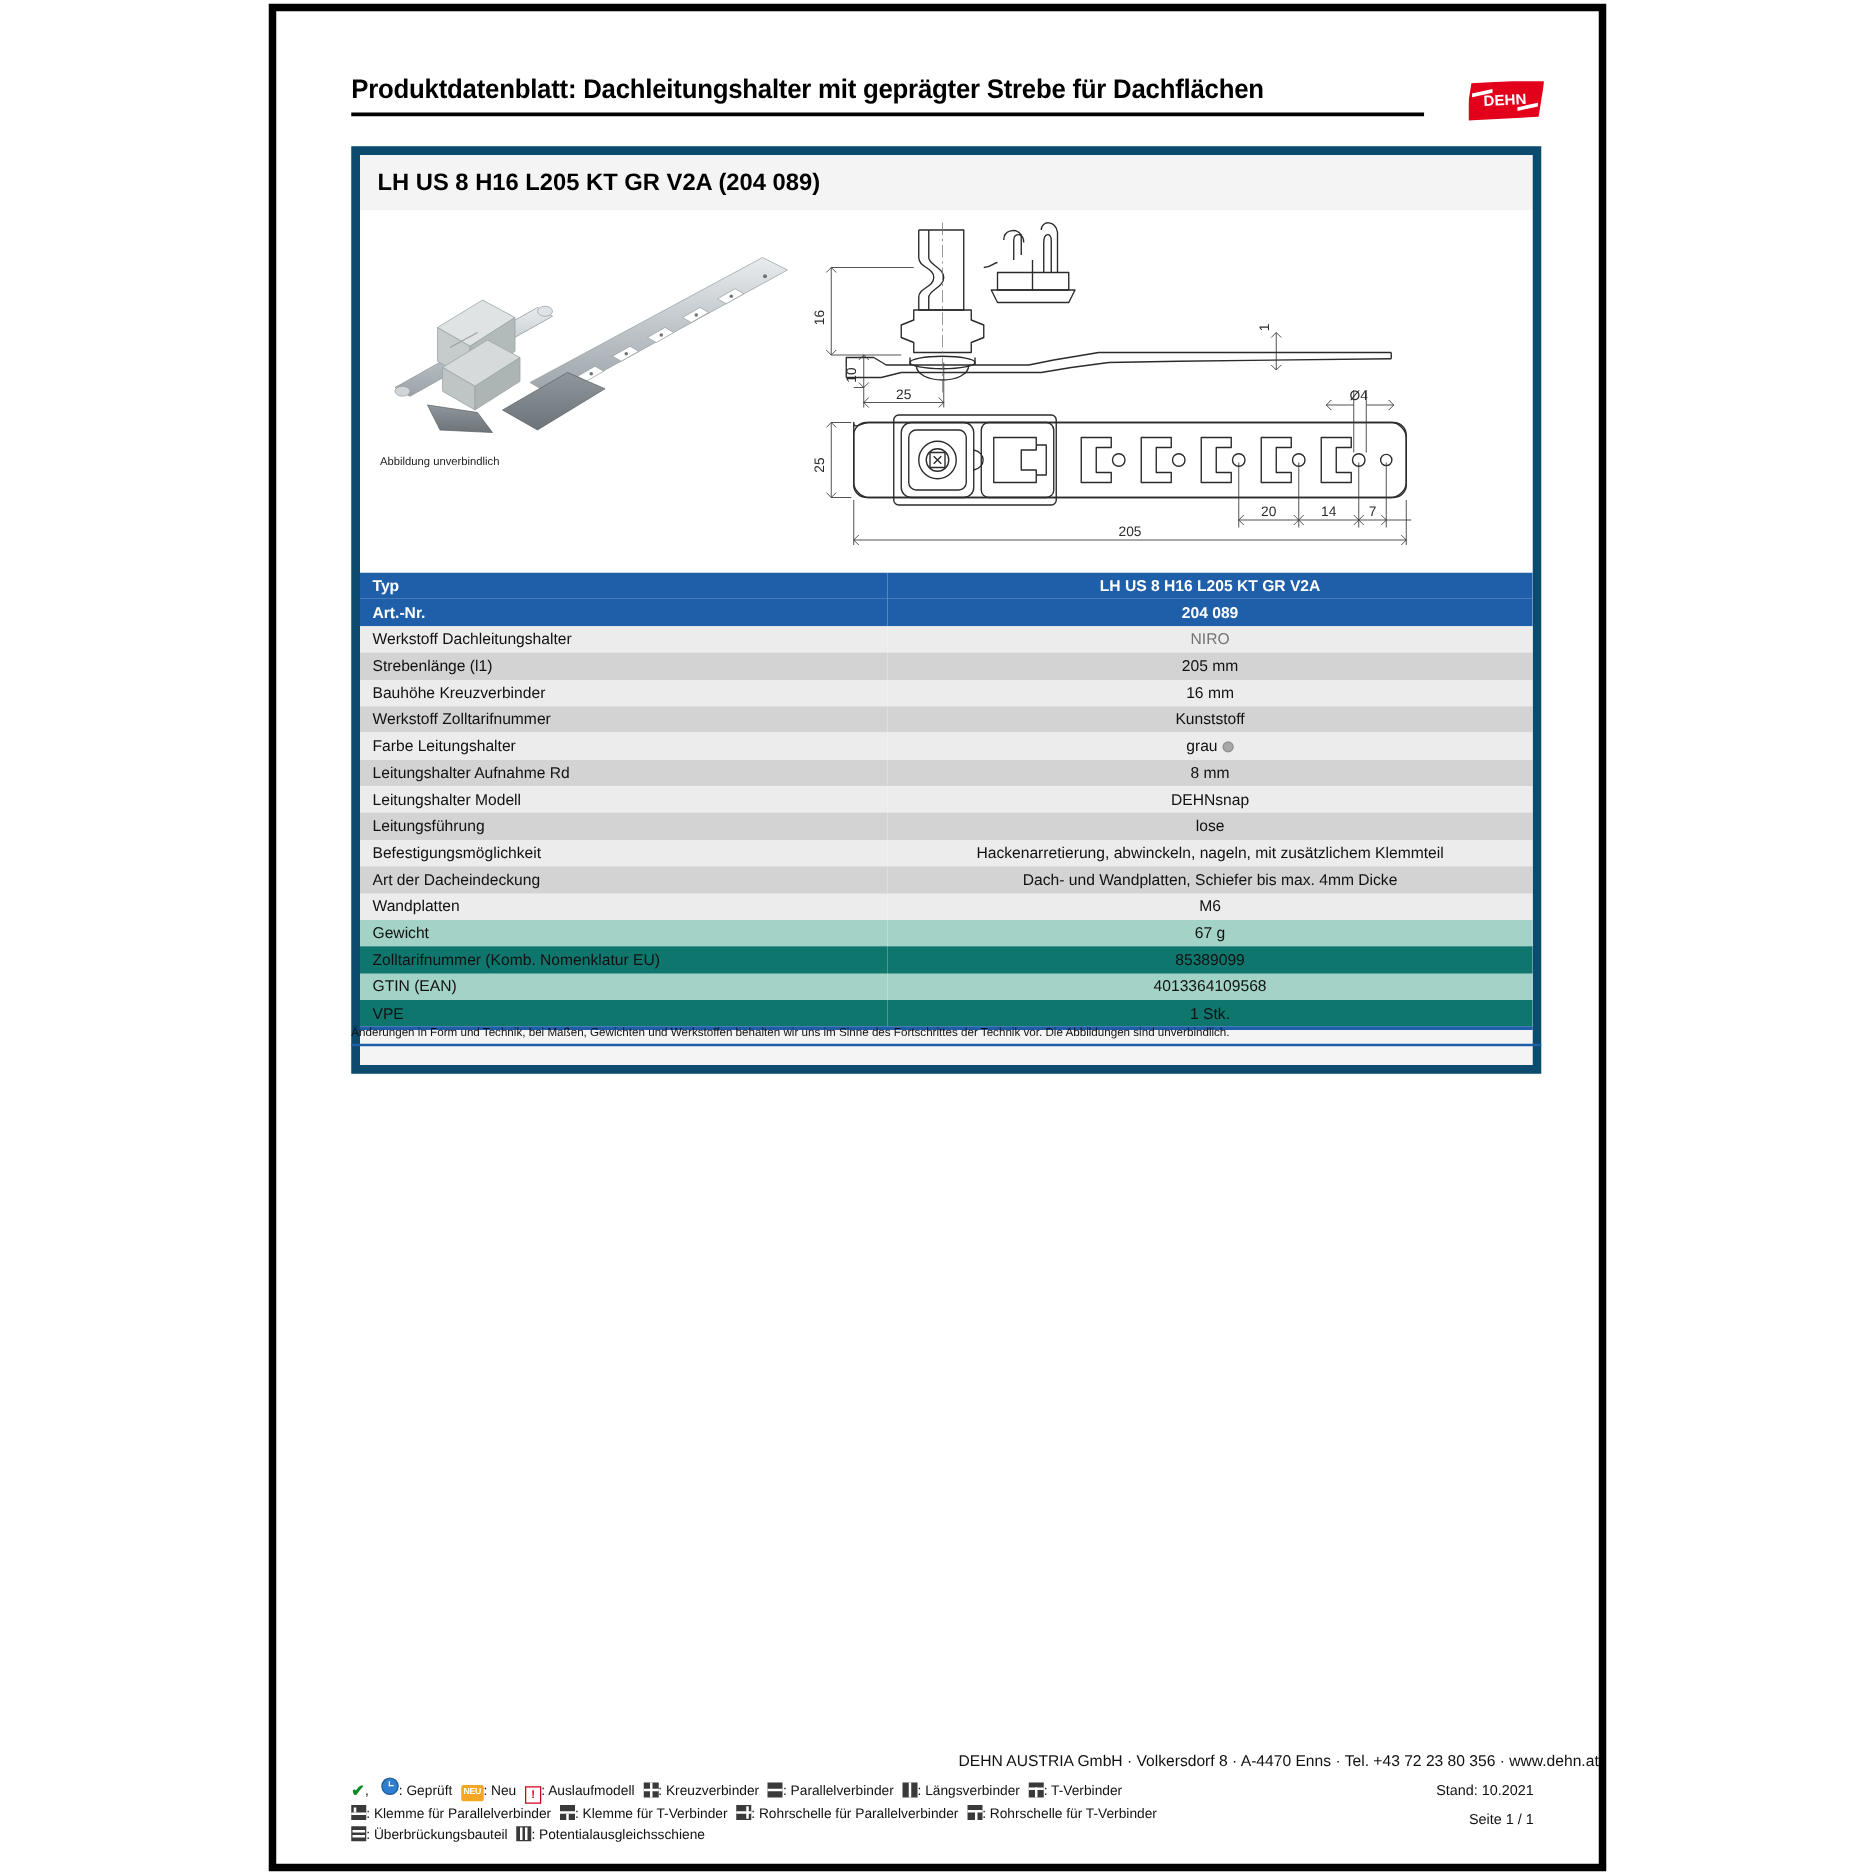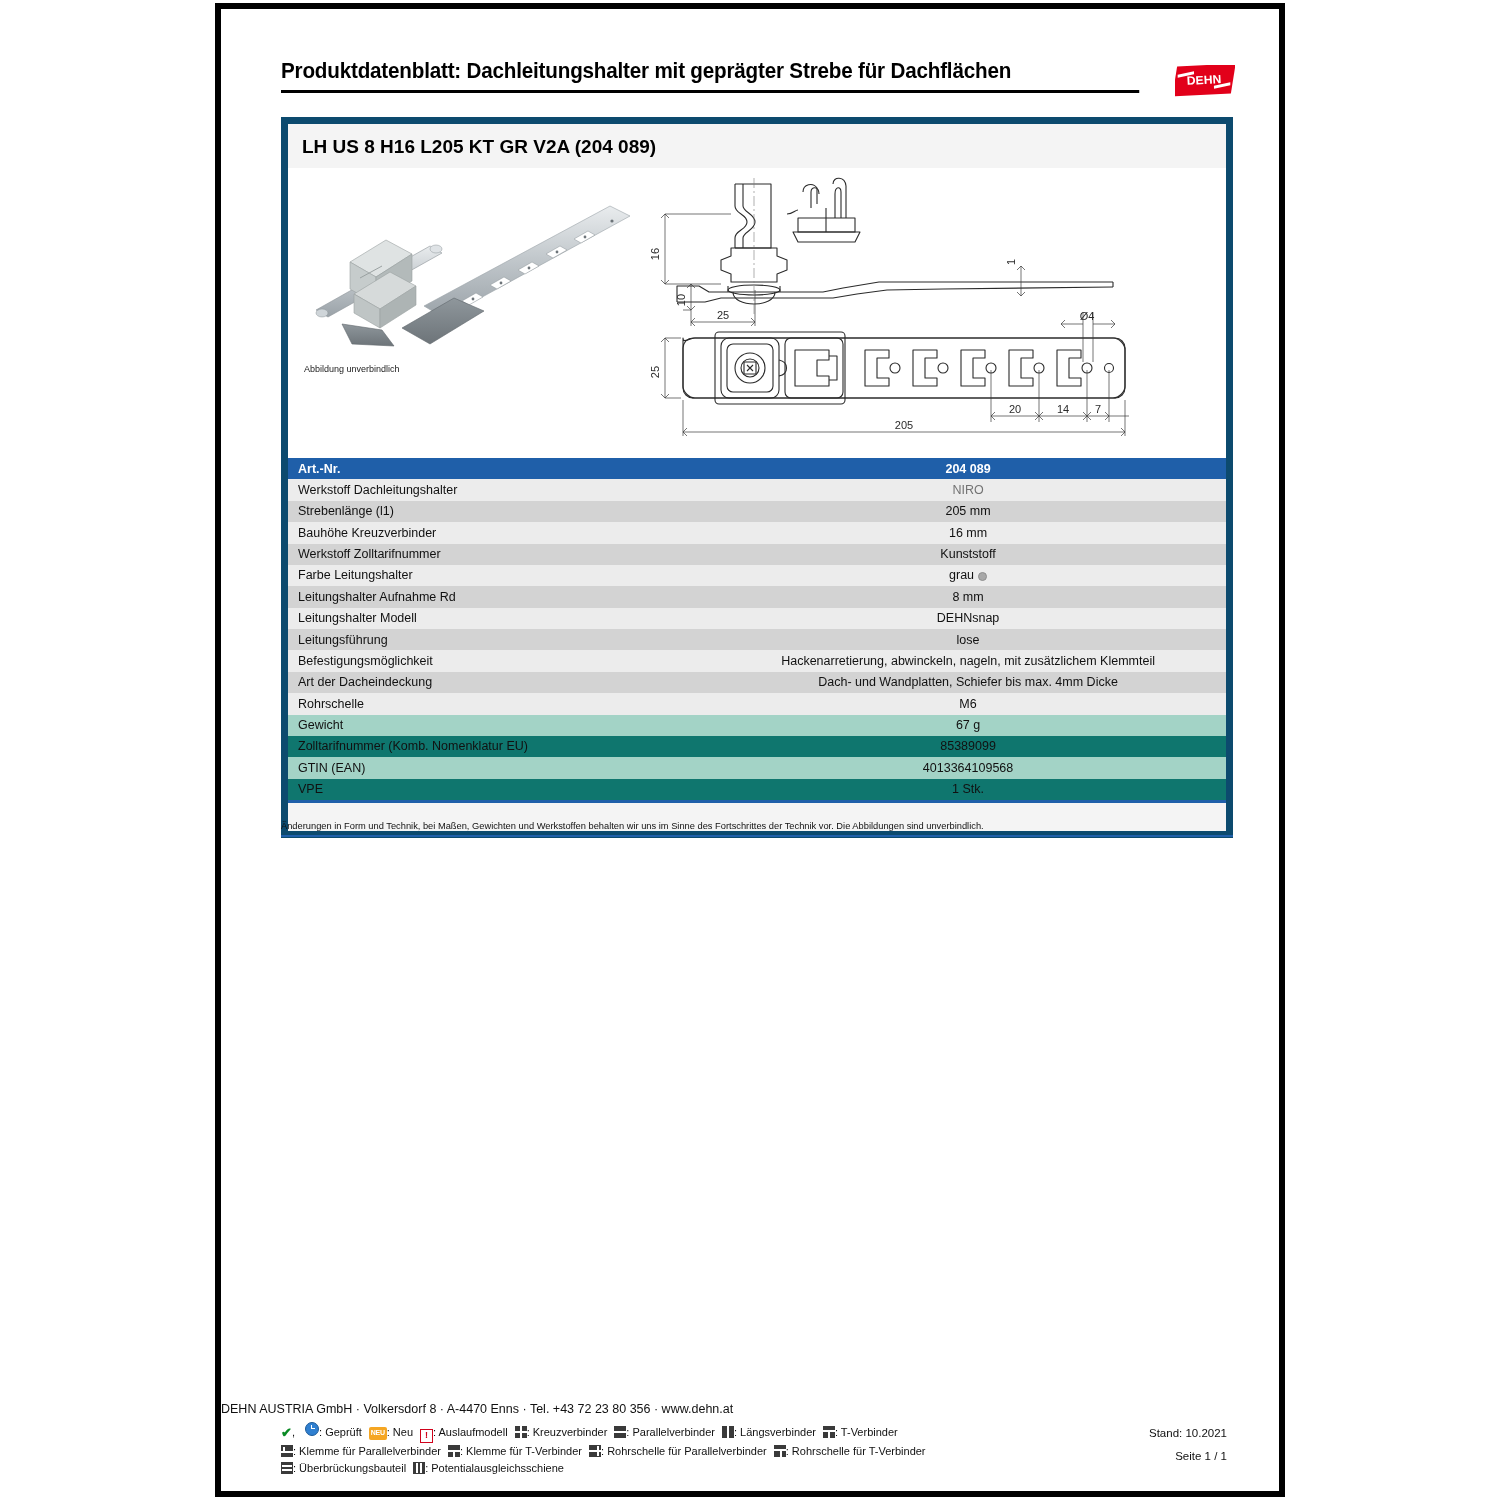--- a/index.html
+++ b/index.html
@@ -135,21 +135,21 @@
     font-size:9.3px;color:#111;
   }
   #disclaimer-rule{
     position:absolute;left:60px;top:826px;width:952px;height:2px;background:#1f5fa9;
   }
   
   #footer{
     position:absolute;left:0;bottom:14px;width:100%;
   }
   #footer-company{
-    text-align:left;font-size:12.5px;color:#111;margin-bottom:6px;
+    text-align:right;font-size:12.5px;color:#111;margin-bottom:6px;
   }
   #footer-legend{
     position:relative;
     padding-left:60px;padding-right:170px;
     font-size:11px;color:#111;line-height:1.55;
   }
   #footer-legend .lrow{white-space:nowrap;}
   #footer-right{
     position:absolute;right:52px;top:0px;
     text-align:right;font-size:11.5px;color:#111;line-height:2.0;
@@ -397,20 +397,24 @@
           <text x="261" y="259" text-anchor="middle">205</text>
           <text x="372" y="243" text-anchor="middle">20</text>
           <text x="420" y="243" text-anchor="middle">14</text>
           <text x="455" y="243" text-anchor="middle">7</text>
         </g>
       </svg>
     </div>
 
     <table id="spec-table">
       <tbody id="spec-tbody">
+          <tr class="header-row">
+            <td class="label">Typ</td>
+            <td class="value">LH US 8 H16 L205 KT GR V2A</td>
+          </tr>
           <tr class="header-row second">
             <td class="label">Art.-Nr.</td>
             <td class="value">204 089</td>
           </tr>
           <tr class="r-light">
             <td class="label">Werkstoff Dachleitungshalter</td>
             <td class="value"><span class="link-val">NIRO</span></td>
           </tr>
           <tr class="r-dark">
             <td class="label">Strebenlänge (l1)</td>
@@ -442,21 +446,21 @@
           </tr>
           <tr class="r-light">
             <td class="label">Befestigungsmöglichkeit</td>
             <td class="value"><span>Hackenarretierung, abwinckeln, nageln, mit zusätzlichem Klemmteil</span></td>
           </tr>
           <tr class="r-dark">
             <td class="label">Art der Dacheindeckung</td>
             <td class="value"><span>Dach- und Wandplatten, Schiefer bis max. 4mm Dicke</span></td>
           </tr>
           <tr class="r-light">
-            <td class="label">Rohrschelle</td>
+            <td class="label">Wandplatten</td>
             <td class="value"><span>M6</span></td>
           </tr>
           <tr class="r-teal">
             <td class="label">Gewicht</td>
             <td class="value"><span>67 g</span></td>
           </tr>
           <tr class="r-teal-alt">
             <td class="label">Zolltarifnummer (Komb. Nomenklatur EU)</td>
             <td class="value"><span>85389099</span></td>
           </tr>

